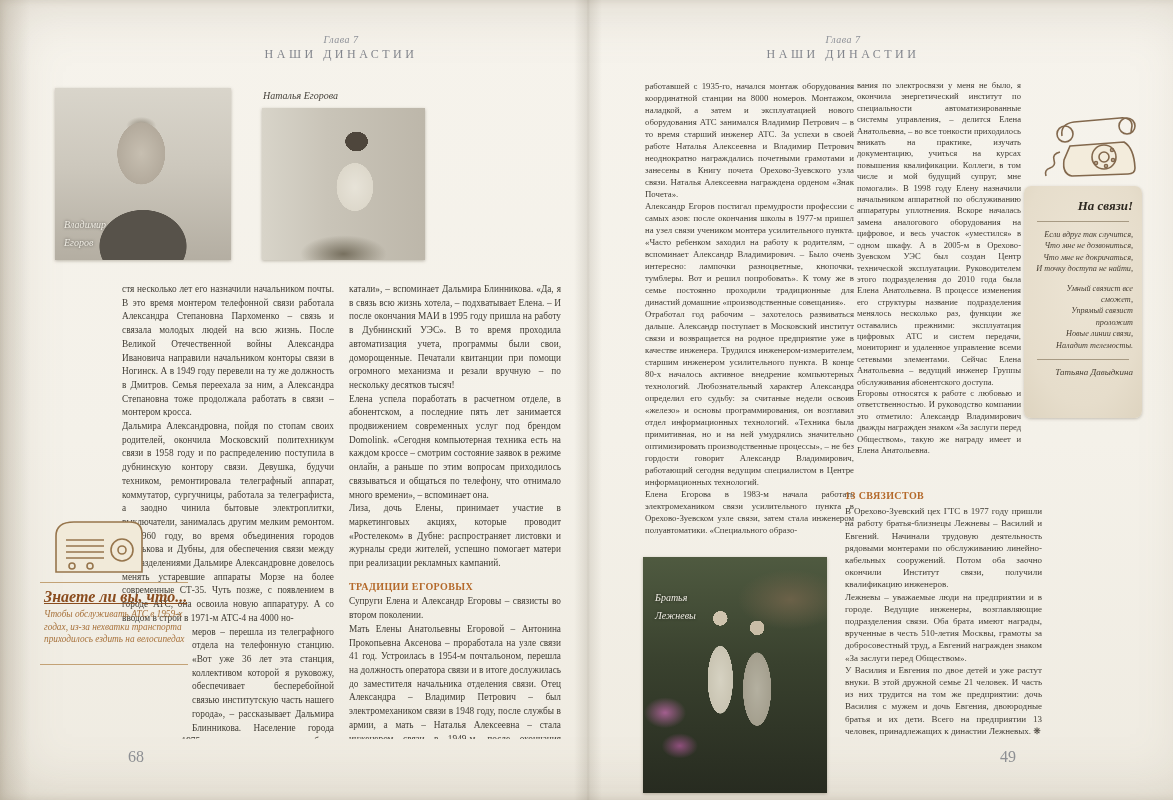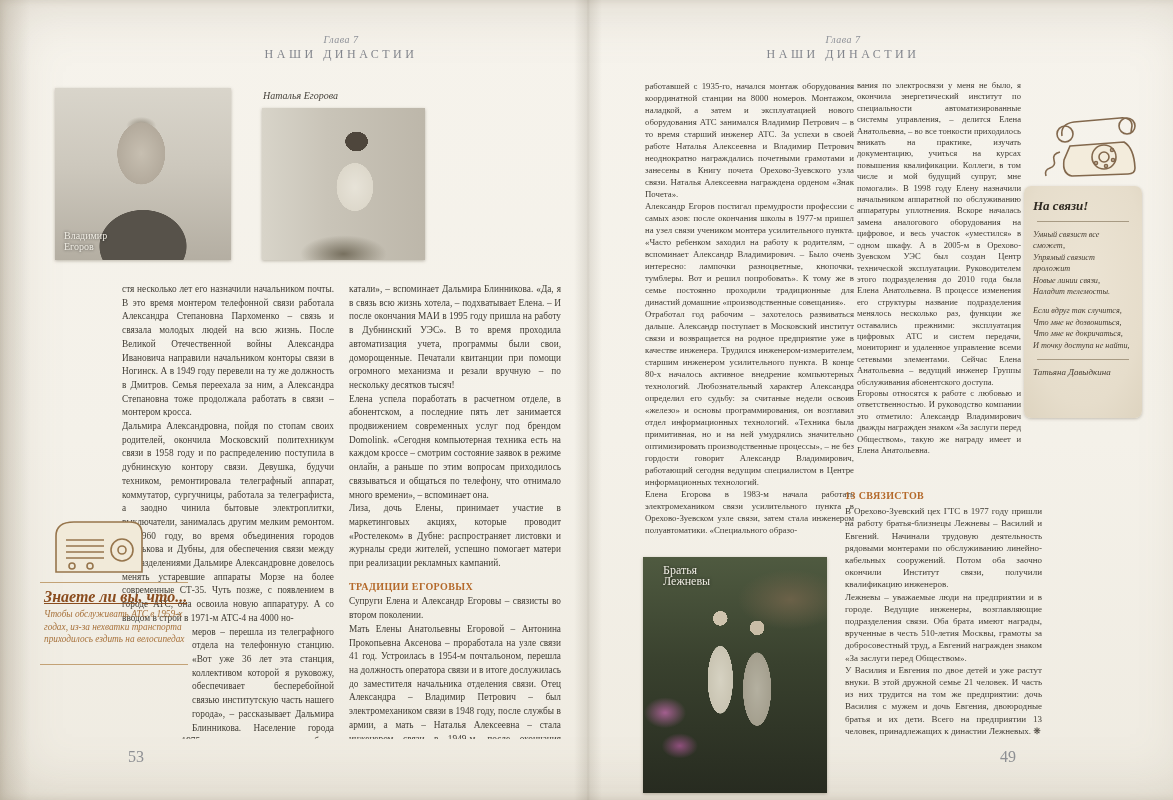--- a/index.html
+++ b/index.html
@@ -36,22 +36,22 @@
   .ph-brothers{left:643px;top:557px;width:184px;height:236px;
     background:
       radial-gradient(ellipse 18px 48px at 42% 52%, #d6d2c2 0%, #c9c4b2 70%, rgba(0,0,0,0) 71%),
       radial-gradient(ellipse 20px 52px at 62% 56%, #b4b0a0 0%, #a49f8e 70%, rgba(0,0,0,0) 71%),
       radial-gradient(circle 8px at 42% 26%, #cfc4ae 0%, #cfc4ae 90%, rgba(0,0,0,0) 91%),
       radial-gradient(circle 8px at 62% 30%, #c9bda6 0%, #c9bda6 90%, rgba(0,0,0,0) 91%),
       radial-gradient(ellipse 30px 22px at 12% 66%, #a35f8f 0%, rgba(0,0,0,0) 70%),
       radial-gradient(ellipse 26px 18px at 20% 80%, #8f4f7c 0%, rgba(0,0,0,0) 70%),
       radial-gradient(ellipse 70px 40px at 80% 18%, #6b6148 0%, rgba(0,0,0,0) 75%),
       linear-gradient(180deg,#4f5a40 0%,#39412e 45%,#272b20 100%);}
-  .cap-on{position:absolute;color:#f0ede4;font-size:10px;line-height:11px;
-    white-space:pre-line;text-shadow:0 0 3px rgba(0,0,0,.6);}
+  .cap-on{position:absolute;color:#f0ede4;font-style:italic;font-size:10px;line-height:18px;
+    white-space:pre-line;text-shadow:0 0 3px rgba(0,0,0,.6);margin-top:24px;}
   .cap-off{position:absolute;font-style:italic;font-size:10px;color:#45413a;}
 
   
   .col{position:absolute;overflow:hidden;}
   .col p{margin:0;text-align:justify;}
   .l-col{font-size:9.3px;line-height:13.7px;}
   .l-col1{left:122px;top:283px;width:212px;height:456px;}
   .l-col2{left:349px;top:283px;width:212px;height:456px;}
   .r-col1{left:645px;top:80px;width:209px;height:476px;font-size:8.8px;line-height:12px;}
   .r-col2{left:857px;top:80px;width:164px;height:410px;font-size:8.6px;line-height:11.4px;}
@@ -63,21 +63,21 @@
   .sb-spacer{float:left;width:70px;height:96px;}
   .sb-rule{position:absolute;left:40px;width:148px;height:1px;background:#c3a276;}
   .sb-head{position:absolute;left:44px;top:588px;font-style:italic;font-weight:bold;font-size:16px;color:#8a4c1e;text-decoration:underline;}
   .sb-text{position:absolute;left:44px;top:608px;width:150px;font-style:italic;font-size:9.3px;line-height:12.6px;color:#a7713a;}
   .radio{position:absolute;left:42px;top:514px;}
 
   
   .phone{position:absolute;left:1032px;top:112px;}
   .card{position:absolute;left:1024px;top:186px;width:118px;height:232px;border-radius:7px;
     background:radial-gradient(ellipse 90px 180px at 50% 40%, #ece4d4 0%, #e6ddcb 70%, #ded4c0 100%);
-    box-shadow:0 1px 3px rgba(80,70,50,.3);padding:12px 9px;box-sizing:border-box;text-align:left;color:#443c31;}
+    box-shadow:0 1px 3px rgba(80,70,50,.3);padding:12px 9px;box-sizing:border-box;text-align:right;color:#443c31;}
   .card .title{font-size:13px;font-weight:bold;font-style:italic;color:#2e2921;}
   .card .rule{height:1px;background:#a79a83;margin:7px 4px;}
   .stanzas .stanza{white-space:pre-line;font-style:italic;font-size:8.2px;line-height:11.4px;margin:0 0 8px;}
   .card .sig{font-style:italic;font-size:9px;margin-top:4px;}
 
   .pagenum{position:absolute;font-size:16px;color:#8d8f93;}
   .pn-48{left:128px;top:748px;}
   .pn-49{left:1000px;top:748px;}
 </style>
 </head>
@@ -134,38 +134,38 @@
         <p>Елена успела поработать в расчетном отделе, в абонентском, а последние пять лет занимается продвижением современных услуг под брендом Domolink. «Сегодня компьютерная техника есть на каждом кроссе – смотрим состояние заявок в режиме онлайн, а раньше по этим вопросам приходилось связываться и общаться по телефону, что отнимало много времени», – вспоминает она.</p>
         <p>Лиза, дочь Елены, принимает участие в маркетинговых акциях, которые проводит «Ростелеком» в Дубне: распространяет листовки и журналы среди жителей, успешно помогает матери при реализации рекламных кампаний.</p>
       </div>
     <div class="subhead">ТРАДИЦИИ ЕГОРОВЫХ</div>
     <div>
         <p>Супруги Елена и Александр Егоровы – связисты во втором поколении.</p>
         <p>Мать Елены Анатольевны Егоровой – Антонина Прокопьевна Аксенова – проработала на узле связи 41 год. Устроилась в 1954-м почтальоном, перешла на должность оператора связи и в итоге дослужилась до заместителя начальника отделения связи. Отец Александра – Владимир Петрович – был электромехаником связи в 1948 году, после службы в армии, а мать – Наталья Алексеевна – стала инженером связи в 1949-м, после окончания института. С 1977 года она трудилась на посту главного инженера Орехово-Зуевского узла. В это время начались работы по строительству сооружений связи: создавались городские кабельные линии; для замены машинной АТС,</p>
       </div>
   </div>
 
-  <div class="pagenum pn-48">53</div>
+  <div class="pagenum pn-48">68</div>
 
   <div class="hdr" style="left:645px;top:34px;width:396px;">
     <div class="chap">Глава 7</div>
     <div class="sect">НАШИ ДИНАСТИИ</div>
   </div>
 
   <div class="col r-col1">
     <div>
         <p>работавшей с 1935-го, начался монтаж оборудования координатной станции на 8000 номеров. Монтажом, наладкой, а затем и эксплуатацией нового оборудования АТС занимался Владимир Петрович – в то время старший инженер АТС. За успехи в своей работе Наталья Алексеевна и Владимир Петрович неоднократно награждались почетными грамотами и занесены в Книгу почета Орехово-Зуевского узла связи. Наталья Алексеевна награждена орденом «Знак Почета».</p>
         <p>Александр Егоров постигал премудрости профессии с самых азов: после окончания школы в 1977-м пришел на узел связи учеником монтера усилительного пункта. «Часто ребенком заходил на работу к родителям, – вспоминает Александр Владимирович. – Было очень интересно: лампочки разноцветные, кнопочки, тумблеры. Вот и решил попробовать». К тому же в семье постоянно проходили традиционные для династий домашние «производственные совещания».</p>
         <p>Отработал год рабочим – захотелось развиваться дальше. Александр поступает в Московский институт связи и возвращается на родное предприятие уже в качестве инженера. Трудился инженером-измерителем, старшим инженером усилительного пункта. В конце 80-х началось активное внедрение компьютерных технологий. Любознательный характер Александра определил его судьбу: за считаные недели освоив «железо» и основы программирования, он возглавил отдел информационных технологий. «Техника была примитивная, но и на ней умудрялись значительно оптимизировать производственные процессы», – не без гордости говорит Александр Владимирович, работающий сегодня ведущим специалистом в Центре информационных технологий.</p>
         <p>Елена Егорова в 1983-м начала работать электромехаником связи усилительного пункта в Орехово-Зуевском узле связи, затем стала инженером полуавтоматики. «Специального образо-</p>
       </div>
   </div>
 
   <div class="photo ph-brothers">
-    <div class="cap-on" style="left:20px;top:8px;font-size:12px;">Братья
+    <div class="cap-on" style="left:12px;top:8px;font-size:10px;">Братья
 Лежневы</div>
   </div>
 
   <div class="col r-col2">
     <div>
         <p>вания по электросвязи у меня не было, я окончила энергетический институт по специальности автоматизированные системы управления, – делится Елена Анатольевна, – во все тонкости приходилось вникать на практике, изучать документацию, учиться на курсах повышения квалификации. Коллеги, в том числе и мой будущий супруг, мне помогали». В 1998 году Елену назначили начальником аппаратной по обслуживанию аппаратуры уплотнения. Вскоре началась замена аналогового оборудования на цифровое, и весь участок «уместился» в одном шкафу. А в 2005-м в Орехово-Зуевском УЭС был создан Центр технической эксплуатации. Руководителем этого подразделения до 2010 года была Елена Анатольевна. В процессе изменения его структуры название подразделения менялось несколько раз, функции же оставались прежними: эксплуатация цифровых АТС и систем передачи, мониторинг и удаленное управление всеми сетевыми элементами. Сейчас Елена Анатольевна – ведущий инженер Группы обслуживания абонентского доступа.</p>
         <p>Егоровы относятся к работе с любовью и ответственностью. И руководство компании это отметило: Александр Владимирович дважды награжден знаком «За заслуги перед Обществом», такую же награду имеет и Елена Анатольевна.</p>
       </div>
   </div>
 
@@ -182,28 +182,28 @@
         <circle cx="74" cy="54" r="1.5"></circle>
         <circle cx="64" cy="51" r="1.5"></circle>
       <path d="M28 40 q-8 2 -6 8 q2 6 -4 8 q-6 2 -4 8"></path>
     </g>
   </svg>
 
   <div class="card">
     <div class="title">На связи!</div>
     <div class="rule"></div>
     <div class="stanzas">
+        <div class="stanza">Если вдруг так случится,
+Что мне не дозвониться,
+Что мне не докричаться,
+И точку доступа не найти,</div>
         <div class="stanza">Умный связист все сможет,
 Упрямый связист проложит
 Новые линии связи,
 Наладит телемосты.</div>
-        <div class="stanza">Если вдруг так случится,
-Что мне не дозвониться,
-Что мне не докричаться,
-И точку доступа не найти,</div>
       </div>
     <div class="rule"></div>
     <div class="sig">Татьяна Давыдкина</div>
   </div>
 
   <div class="col r-bottom">
     <div class="subhead">13 СВЯЗИСТОВ</div>
     <div>
         <p>В Орехово-Зуевский цех ГТС в 1977 году пришли на работу братья-близнецы Лежневы – Василий и Евгений. Начинали трудовую деятельность рядовыми монтерами по обслуживанию линейно-кабельных сооружений. Потом оба заочно окончили Институт связи, получили квалификацию инженеров.</p>
         <p>Лежневы – уважаемые люди на предприятии и в городе. Ведущие инженеры, возглавляющие подразделения связи. Оба брата имеют награды, врученные в честь 510-летия Москвы, грамоты за добросовестный труд, а Евгений награжден знаком «За заслуги перед Обществом».</p>

